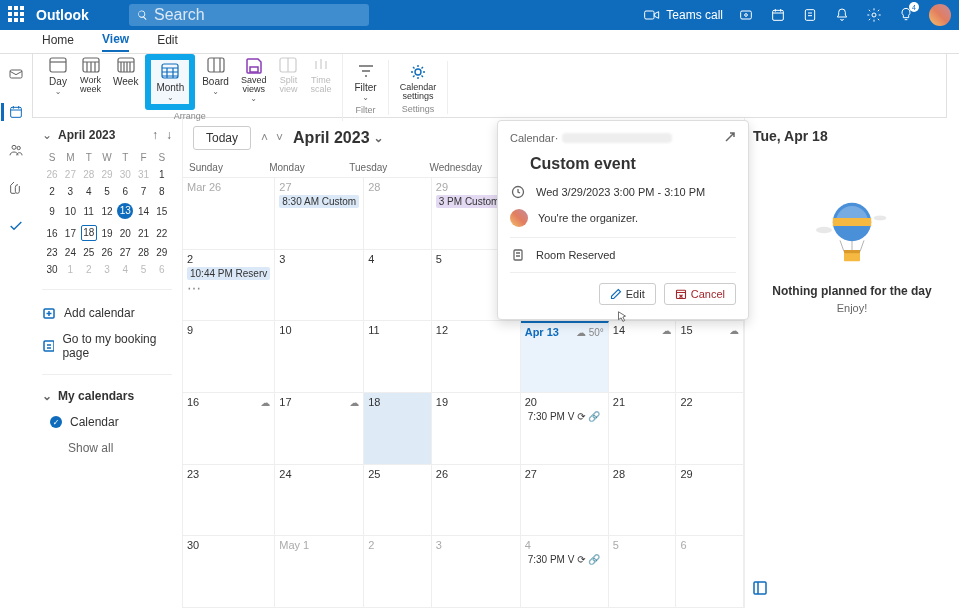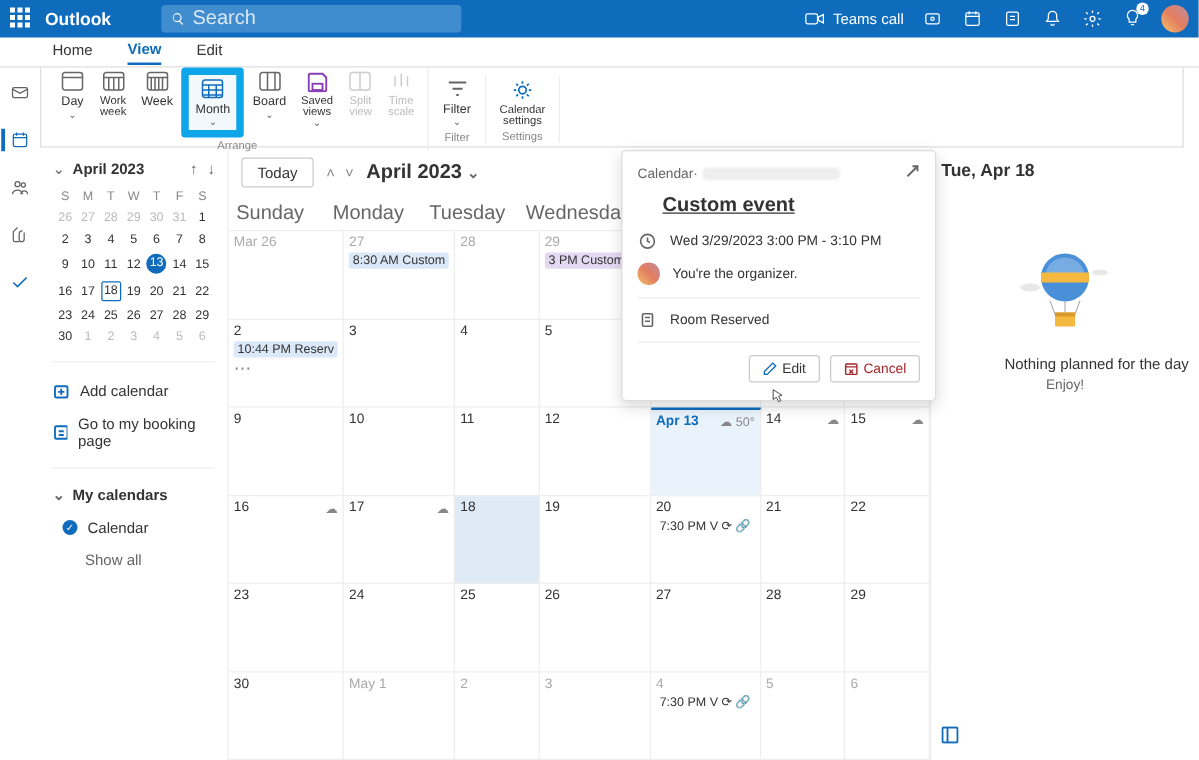--- a/index.html
+++ b/index.html
@@ -59,48 +59,48 @@
   .side-section { font-weight: 600; font-size: 12px; padding: 6px 0; display: flex; align-items: center; gap: 6px; }
   .chk { width: 12px; height: 12px; border-radius: 50%; background: #0F6CBD; display: inline-flex; align-items: center; justify-content: center; color: #fff; font-size: 8px; }
 
   
   .cal-wrap { flex: 1; display: flex; flex-direction: column; border-left: 1px solid #eee; }
   .cal-header { display: flex; align-items: center; gap: 10px; padding: 8px 10px; }
   .today-btn { border: 1px solid #ccc; padding: 4px 12px; border-radius: 3px; font-size: 12px; cursor: pointer; }
   .cal-title { font-size: 16px; font-weight: 600; display: flex; align-items: center; gap: 4px; }
   .nav-arrows { display: flex; gap: 8px; color: #888; }
   .dow-row { display: flex; border-bottom: 1px solid #eee; }
-  .dow { flex: 1; font-size: 16px; color: #666; padding: 4px 6px; }
+  .dow { flex: 1; font-size: 10px; color: #666; padding: 4px 6px; }
   .grid { display: grid; grid-template-columns: repeat(7, 1fr); grid-template-rows: repeat(6, 1fr); flex: 1; }
   .cell { border-right: 1px solid #eee; border-bottom: 1px solid #eee; padding: 3px 4px; font-size: 11px; position: relative; }
   .cell .date { font-size: 11px; color: #333; }
   .cell.out .date { color: #aaa; }
   .cell.today { background: #eaf3fc; }
   .cell.today .date { font-weight: 600; color: #0F6CBD; }
   .cell.sel { background: #deebf7; }
   .event { background: #dbe8f7; color: #333; font-size: 10px; padding: 1px 3px; border-radius: 2px; margin-top: 2px; white-space: nowrap; overflow: hidden; cursor: pointer; }
   .event.purple { background: #e4d9f2; }
   .event.text { background: transparent; color: #333; }
   .weather { position: absolute; top: 4px; right: 4px; color: #888; font-size: 10px; }
   .dots { color: #888; font-size: 14px; }
 
   
   .right-panel { width: 215px; border-left: 1px solid #eee; padding: 10px 8px; flex-shrink: 0; display: flex; flex-direction: column; }
   .right-title { font-weight: 600; font-size: 14px; margin-bottom: 10px; }
   .balloon { margin: 40px auto 10px auto; width: 80px; }
-  .empty-title { font-weight: 400; text-align: right; font-size: 12px; margin-bottom: 4px; }
+  .empty-title { font-weight: 700; text-align: center; font-size: 12px; margin-bottom: 4px; }
   .empty-sub { text-align: center; font-size: 11px; color: #666; }
   .expand-icon { margin-top: auto; color: #0F6CBD; cursor: pointer; }
 
   
   .popover { position: absolute; left: 497px; top: 120px; width: 252px; background: #fff; border: 1px solid #ddd; box-shadow: 0 4px 12px rgba(0,0,0,0.15); border-radius: 4px; padding: 10px 12px 14px 12px; z-index: 100; }
   .popover-top { display: flex; align-items: center; font-size: 11px; color: #666; }
   .popover-top .exp { margin-left: auto; cursor: pointer; color: #666; }
   .blur { display: inline-block; width: 110px; height: 10px; background: #eee; border-radius: 4px; filter: blur(1px); margin-left: 4px; }
-  .popover h2 { font-size: 16px; font-weight: 600; margin: 10px 0 12px 20px; text-decoration: underline; }
+  .popover h2 { font-size: 16px; font-weight: 600; margin: 10px 0 12px 20px; }
   .popover-row { display: flex; align-items: center; gap: 10px; font-size: 11px; color: #333; margin-bottom: 10px; }
   .popover-row .ico { width: 16px; color: #666; flex-shrink: 0; display: flex; justify-content: center; }
   .small-avatar { width: 18px; height: 18px; border-radius: 50%; background: linear-gradient(45deg,#f5c26b,#e27d60,#c38d9e); flex-shrink: 0; }
   .popover-divider { border-top: 1px solid #eee; margin: 6px 0 10px 0; }
   .popover-actions { display: flex; gap: 8px; justify-content: flex-end; }
   .p-btn { border: 1px solid #ccc; padding: 4px 10px; border-radius: 3px; font-size: 11px; cursor: pointer; display: flex; align-items: center; gap: 4px; }
   .p-btn svg { width: 12px; height: 12px; }
   .p-btn.cancel { color: #a4262c; }
   .cursor { position: absolute; width: 14px; height: 14px; pointer-events: none; z-index: 200; }
 </style>

